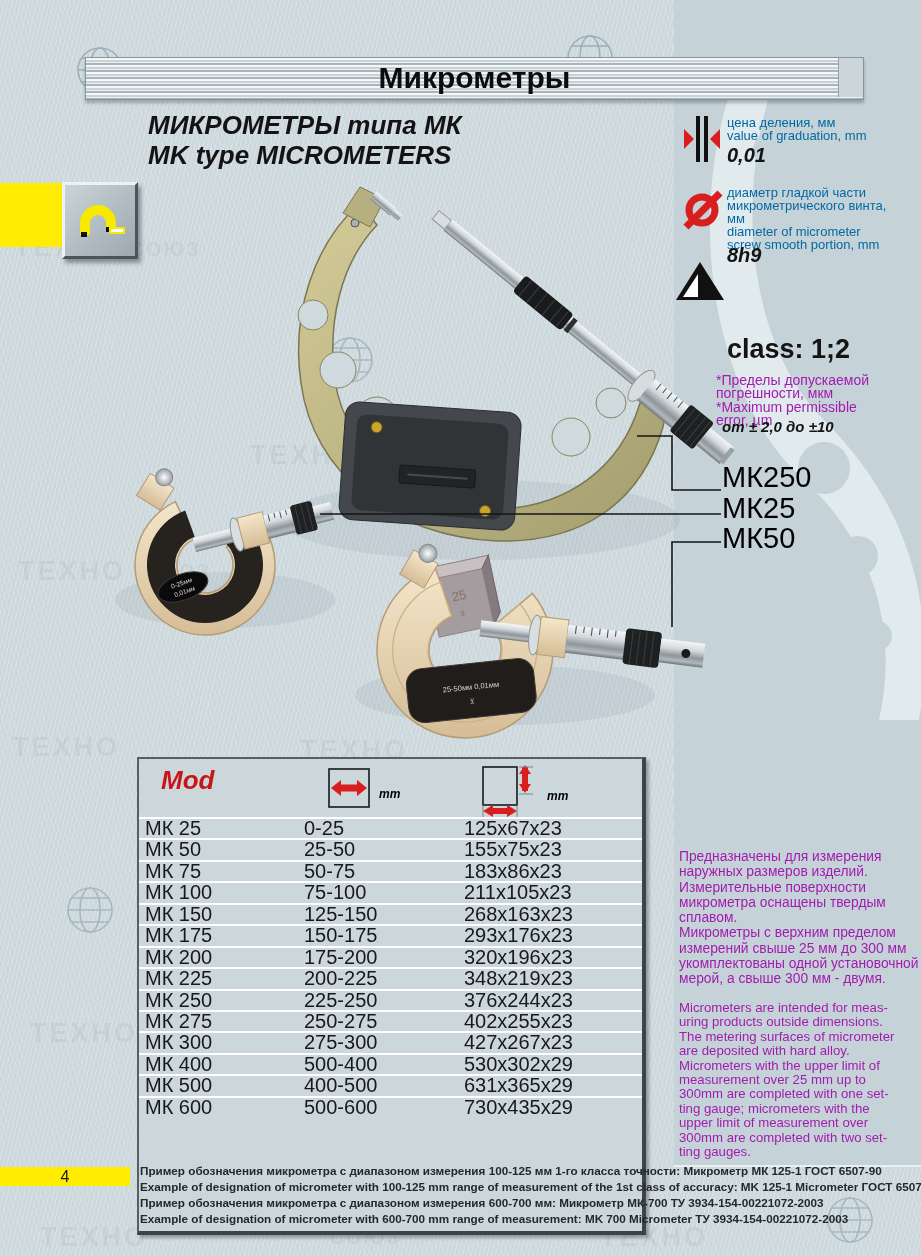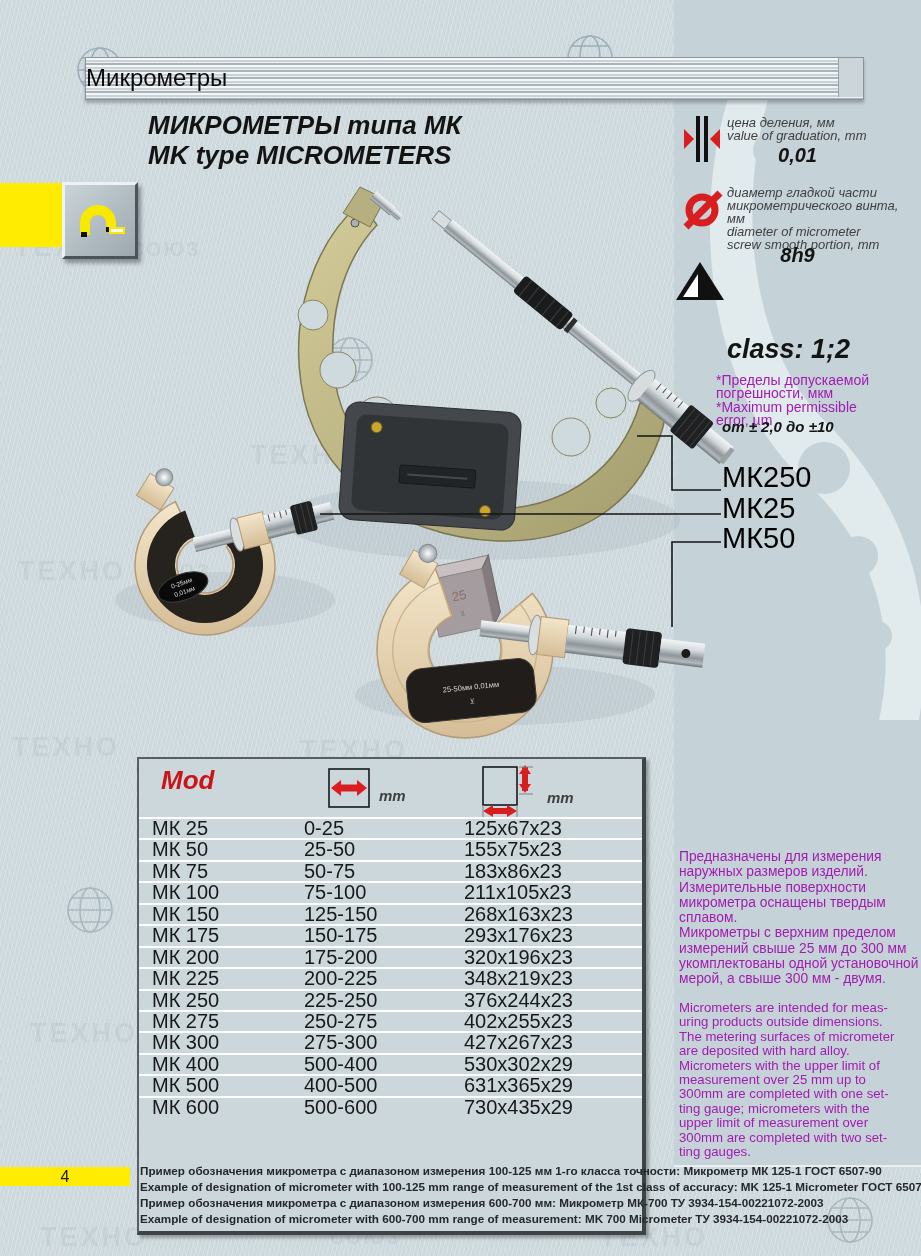--- a/index.html
+++ b/index.html
@@ -11,50 +11,50 @@
         repeating-linear-gradient(72deg, rgba(110,130,145,.06) 0 1px, rgba(110,130,145,0) 1px 5px);}
   .wm{position:absolute;font-weight:bold;letter-spacing:3px;color:#4f6a7a;opacity:.08;
       font-size:27px;white-space:nowrap;pointer-events:none}
   .wm.small{font-size:20px;letter-spacing:2px}
   .right-panel{position:absolute;left:674px;top:0;width:247px;height:1165px;background:#c5d2d8;
       border-bottom:2px solid #eaf0f2}
   .titlebar{position:absolute;left:85px;top:57px;width:777px;height:41px;
       background:repeating-linear-gradient(180deg,#f4f6f7 0 2px,#c9d2d6 2px 4px,#eef1f2 4px 5px,#a9b4ba 5px 7px);
       border:1px solid #8b9499;box-shadow:0 3px 3px rgba(55,65,72,.35)}
   .titlebar .cap{position:absolute;right:0;top:0;width:24px;height:39px;background:#ccd6da;border-left:1px solid #99a2a7}
-  .title-text{position:absolute;left:0;right:0;top:0;line-height:40px;
-      font-size:24px;font-weight:normal;color:#0c0c0c}
+  .title-text{position:absolute;left:0;right:0;top:0;text-align:center;line-height:40px;
+      font-size:30px;font-weight:bold;color:#0c0c0c}
   .heading{position:absolute;left:148px;top:110px;font-size:26px;line-height:30px;
       font-weight:bold;font-style:italic;white-space:pre-line;color:#131313}
   .yellow-band{position:absolute;left:0;top:183px;width:62px;height:64px;background:#ffec00}
   .logo-btn{position:absolute;left:62px;top:182px;width:70px;height:71px;
       background:linear-gradient(135deg,#c9d3d8,#9da9af);
       border-top:3px solid #eef2f4;border-left:3px solid #eef2f4;
       border-right:3px solid #4c545a;border-bottom:3px solid #4c545a;
       box-shadow:3px 4px 4px rgba(40,50,56,.45)}
   .spec-icon{position:absolute}
-  .spec-label{position:absolute;font-style:italic;font-size:13px;line-height:13px;
-      white-space:pre-line;color:#404040}
-  .spec-value{position:absolute;width:141px;text-align:center;font-weight:bold;font-style:italic;font-size:20px}
-  .class-label{position:absolute;left:727px;top:334px;font-size:27px;font-weight:bold;font-style:italic}
+  .spec-label{position:absolute;font-size:13px;line-height:13px;
+      white-space:pre-line;color:#0369a1}
+  .spec-value{position:absolute;width:141px;text-align:left;font-weight:bold;font-style:italic;font-size:20px}
+  .class-label{position:absolute;left:727px;top:334px;font-size:27px;font-weight:bold;}
   .error-note{position:absolute;left:716px;top:374px;font-size:14px;line-height:13.4px;white-space:pre-line;color:#a21caf}
   .error-range{position:absolute;left:722px;top:418px;font-size:15px;font-weight:bold;font-style:italic}
   .model-labels{position:absolute;left:722px;top:462px;font-size:29px;font-weight:normal;line-height:30.5px;color:#000000}
   .desc{position:absolute;white-space:pre-line;color:#a21caf}
   .desc-ru{left:679px;top:849px;width:240px;font-size:13.8px;line-height:15.3px}
   .desc-en{left:679px;top:1001px;width:240px;font-size:13.2px;line-height:14.4px}
   .spec-table{position:absolute;left:137px;top:757px;width:509px;height:478px;background:#ccd7db;
       border:2px solid #585e62;border-right:4px solid #3e4346;border-bottom:4px solid #3e4346;
       box-shadow:3px 3px 3px rgba(52,60,65,.4);box-sizing:border-box}
   .thead{position:relative;height:58px}
   .mod{position:absolute;left:22px;top:6px;font-size:26px;font-weight:bold;font-style:italic;color:#c9141a}
-  .unit{position:absolute;font-size:15px;font-weight:bold;font-style:italic;color:#404040}
+  .unit{position:absolute;font-size:12px;font-weight:bold;font-style:italic;color:#000000}
   .trow{display:flex;height:21.45px;border-top:2px solid #fff;box-sizing:border-box;
       font-size:20px;line-height:19px;color:#17191b}
-  .trow .c1{width:165px;padding-left:13px;box-sizing:border-box}
+  .trow .c1{width:165px;padding-left:6px;box-sizing:border-box}
   .trow .c2{width:160px}
   .trow .c3{flex:1}
   .page-num{position:absolute;left:0;top:1167px;width:130px;height:19px;background:#ffec00;
       text-align:center;font-size:16px;line-height:19px;color:#191919}
   .footer-lines{position:absolute;left:140px;top:1163px;font-size:11.7px;line-height:15.9px;
       font-weight:bold;color:#23282c;white-space:nowrap}
   svg{display:block}
   .abs{position:absolute}
 </style>
 </head>

